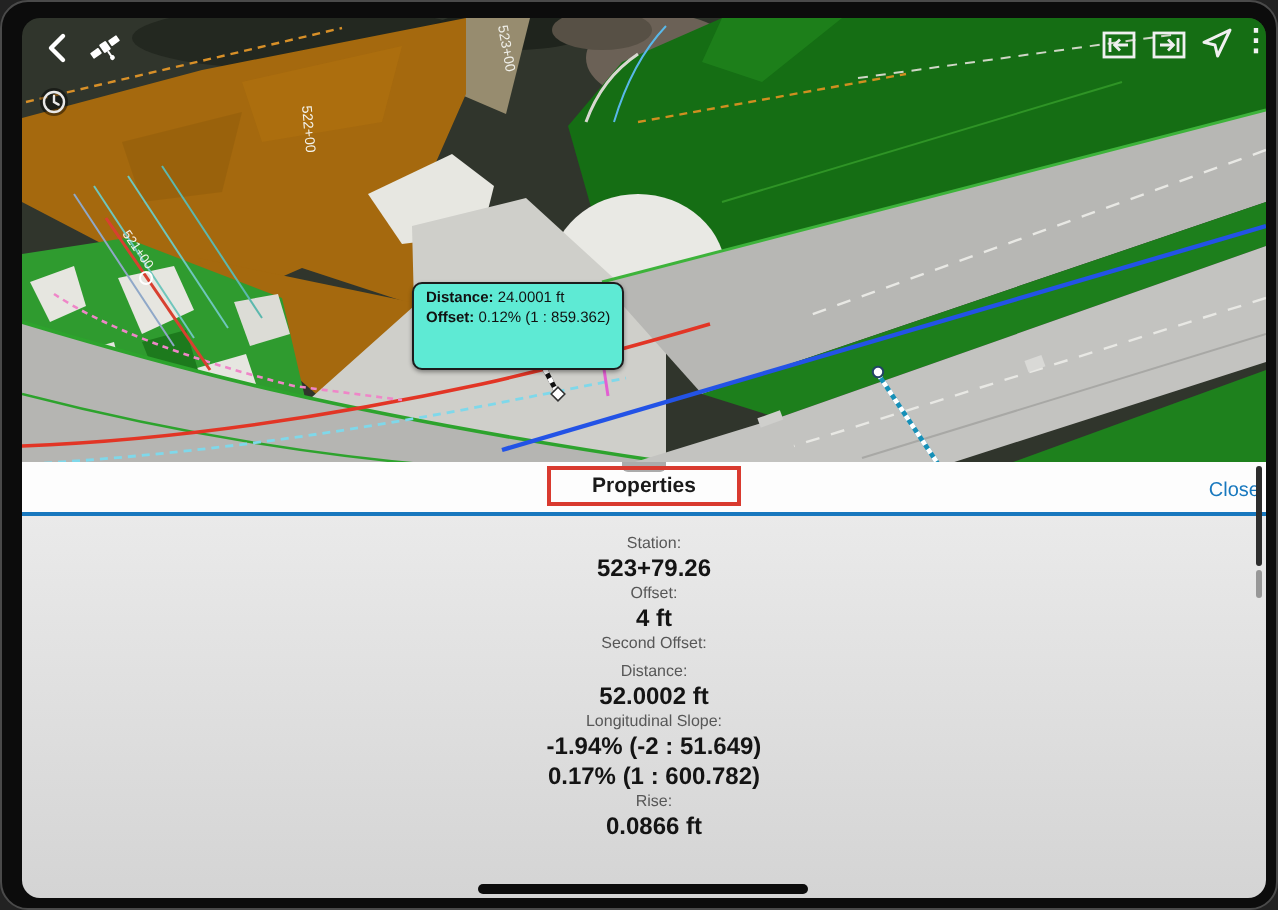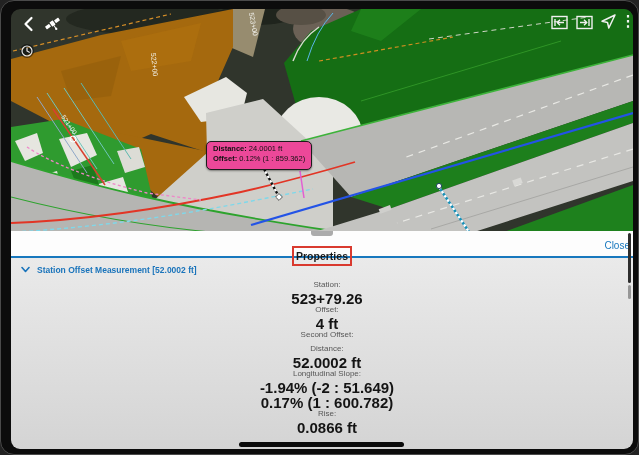--- a/index.html
+++ b/index.html
@@ -10,44 +10,44 @@
   .screen { position:absolute; left:10px; top:8px; width:622px; height:440px;
             border-radius:9px; overflow:hidden; background:#000; }
   .mapsvg { position:absolute; left:0; top:0; display:block; }
 
   
   .mapbtn { position:absolute; width:22px; height:22px; display:flex; align-items:center;
             justify-content:center; color:#fff; cursor:pointer; }
   .kebab { font-size:15px; font-weight:bold; color:#f2f2f2; letter-spacing:0; line-height:6px; }
 
   
-  .tooltip { position:absolute; left:195px; top:132px; background:#ec4899; border:1.5px solid #1c1c1c;
-             border-radius:5px; padding:2px 6px 5px 6px; font-size:7.5px; line-height:10px;
+  .tooltip { position:absolute; left:195px; top:132px; background:#5eead4; border:1.5px solid #1c1c1c;
+             border-radius:5px; padding:2px 6px 20px 6px; font-size:7.5px; line-height:10px;
              color:#111; white-space:nowrap; box-shadow:0 1px 2px rgba(0,0,0,.4); }
   .tooltip b { font-weight:bold; }
 
   
   .panel { position:absolute; left:0; top:222px; width:622px; height:218px;
            background:linear-gradient(#ededed, #d4d4d4); }
   .panel-header { position:relative; height:27px; background:#fdfdfd;
                   border-bottom:2px solid var(--accent,#1878be); }
   .drag-handle { position:absolute; left:50%; top:0; transform:translateX(-50%);
                  width:22px; height:5px; background:#ababab; border-radius:0 0 3px 3px; }
-  .annot { position:absolute; left:50%; top:15px; transform:translateX(-50%);
-           width:60px; height:20px; border:2px solid var(--annot,#d93a2f);
+  .annot { position:absolute; left:50%; top:2px; transform:translateX(-50%);
+           width:97px; height:20px; border:2px solid var(--annot,#d93a2f);
            display:flex; align-items:center; justify-content:center; }
   .panel-title { font-size:10.5px; font-weight:bold; color:#1a1a1a; }
   .close-link { position:absolute; right:3px; top:9px; font-size:10px; color:var(--accent,#1878be); cursor:pointer; }
   .panel-content { position:relative; padding:5px 0 0 10px; overflow:hidden; height:189px; }
   .section-row { display:flex; align-items:center; height:13px; color:var(--section,#1a74bb); cursor:pointer; }
   .section-row svg { margin-right:7px; }
   .section-title { font-size:8.5px; font-weight:bold; color:var(--section,#1a74bb); }
   .field { margin-top:4px;text-align:center; }
   .flabel { height:10px; font-size:8px; color:#575757; }
-  .fvalue { height:11px; font-size:15px; font-weight:bold; color:#141414; }
+  .fvalue { height:11px; font-size:12px; font-weight:bold; color:#141414; }
 
   .scrollbar { position:absolute; right:2px; top:2px; width:3px; }
   .sb-thumb1 { width:3px; height:50px; background:#2d2d2d; border-radius:2px; }
   .sb-thumb2 { width:3px; height:14px; background:#979797; border-radius:2px; margin-top:2px; }
 
   .home-indicator { position:absolute; left:228px; top:433px; width:165px; height:4.5px;
                     background:#0b0b0b; border-radius:2.5px; }
 </style>
 </head>
 <body>
@@ -207,26 +207,20 @@
 
   <div class="panel">
     <div class="panel-header">
       <div class="drag-handle"></div>
       <div class="annot">
         <span class="panel-title">Properties</span>
       </div>
       <span class="close-link">Close</span>
     </div>
     <div class="panel-content">
-      <div class="section-row">
-        <svg width="9" height="7" viewBox="0 0 9 7">
-          <polyline points="1,1.5 4.5,5.5 8,1.5" fill="none" stroke="#1a74bb" stroke-width="1.6" stroke-linecap="round" stroke-linejoin="round"></polyline>
-        </svg>
-        <span class="section-title">Station Offset Measurement [52.0002 ft]</span>
-      </div>
       <div>
             <div class="field">
               <div class="flabel">Station:</div>
               <div class="fvalue">523+79.26</div>
             </div>
             <div class="field">
               <div class="flabel">Offset:</div>
               <div class="fvalue">4 ft</div>
             </div>
             <div class="field">

